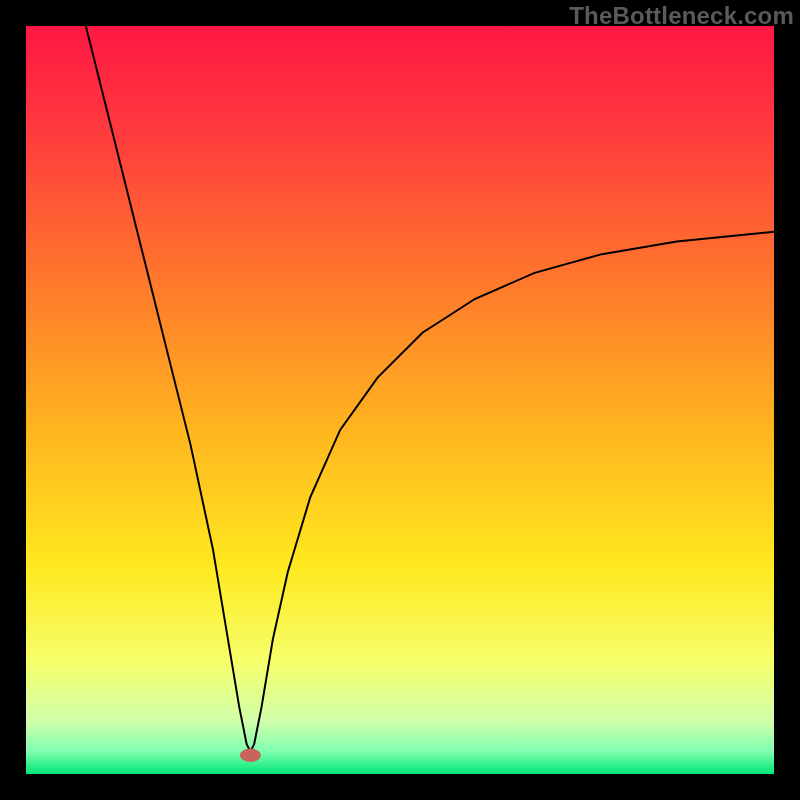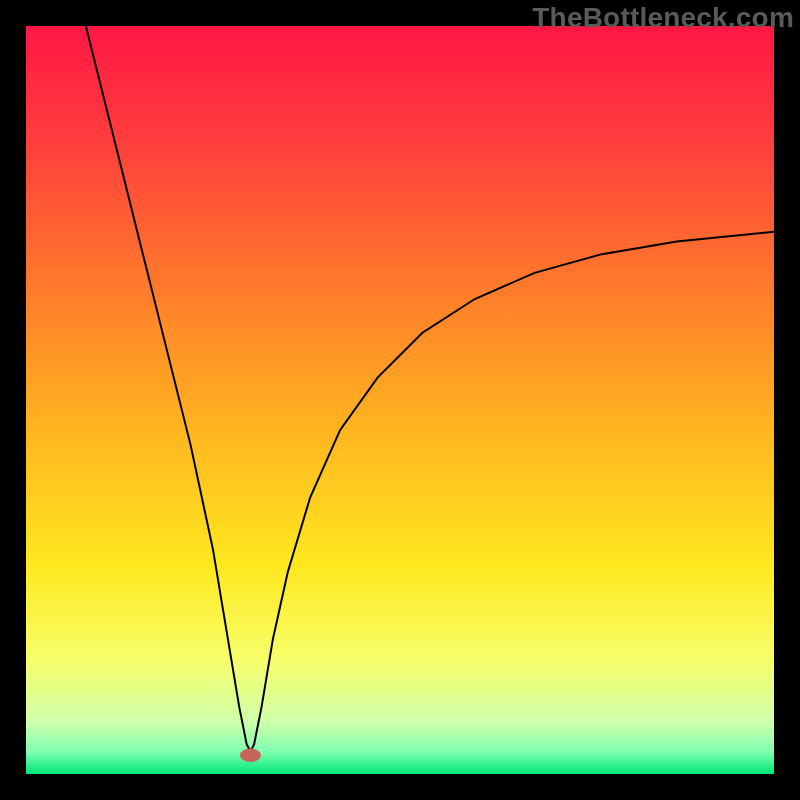--- a/index.html
+++ b/index.html
@@ -11,21 +11,21 @@
     width: 800px;
     height: 800px;
     position: relative;
     background: #000;
   }
   .watermark {
     position: absolute;
     top: 2px;
     right: 6px;
     font-family: Arial, Helvetica, sans-serif;
-    font-size: 28px;
+    font-size: 24px;
     font-weight: bold;
     color: #5a5a5a;
     letter-spacing: 0.2px;
     z-index: 10;
   }
   .plot {
     position: absolute;
     left: 26px;
     top: 26px;
     width: 748px;

